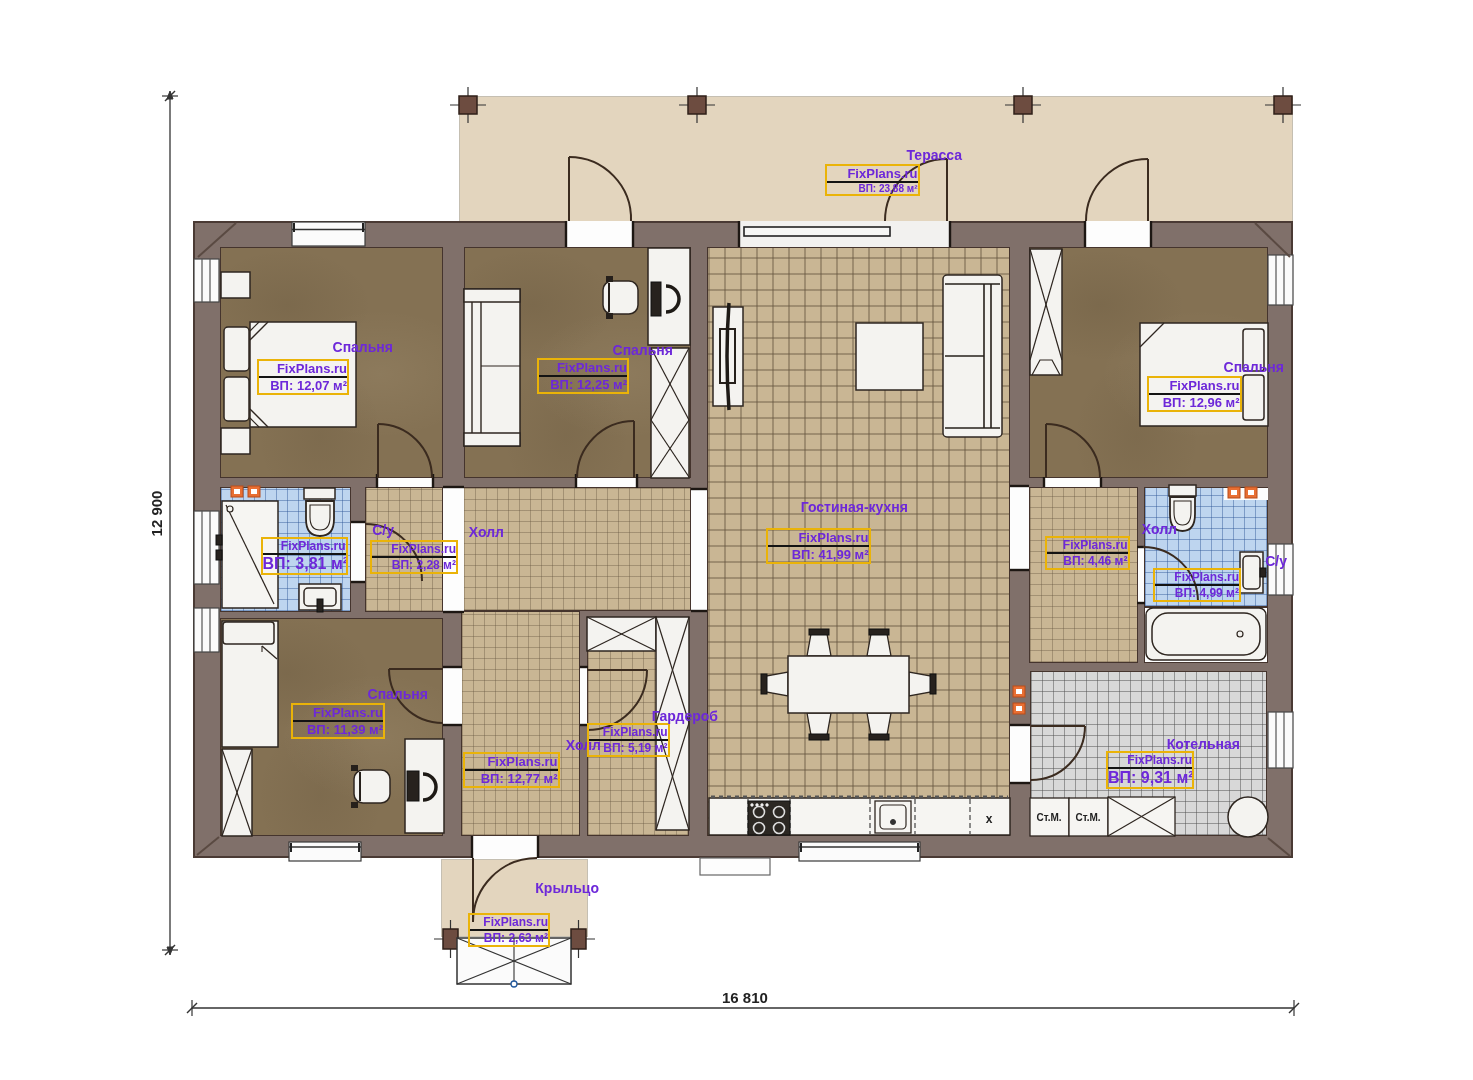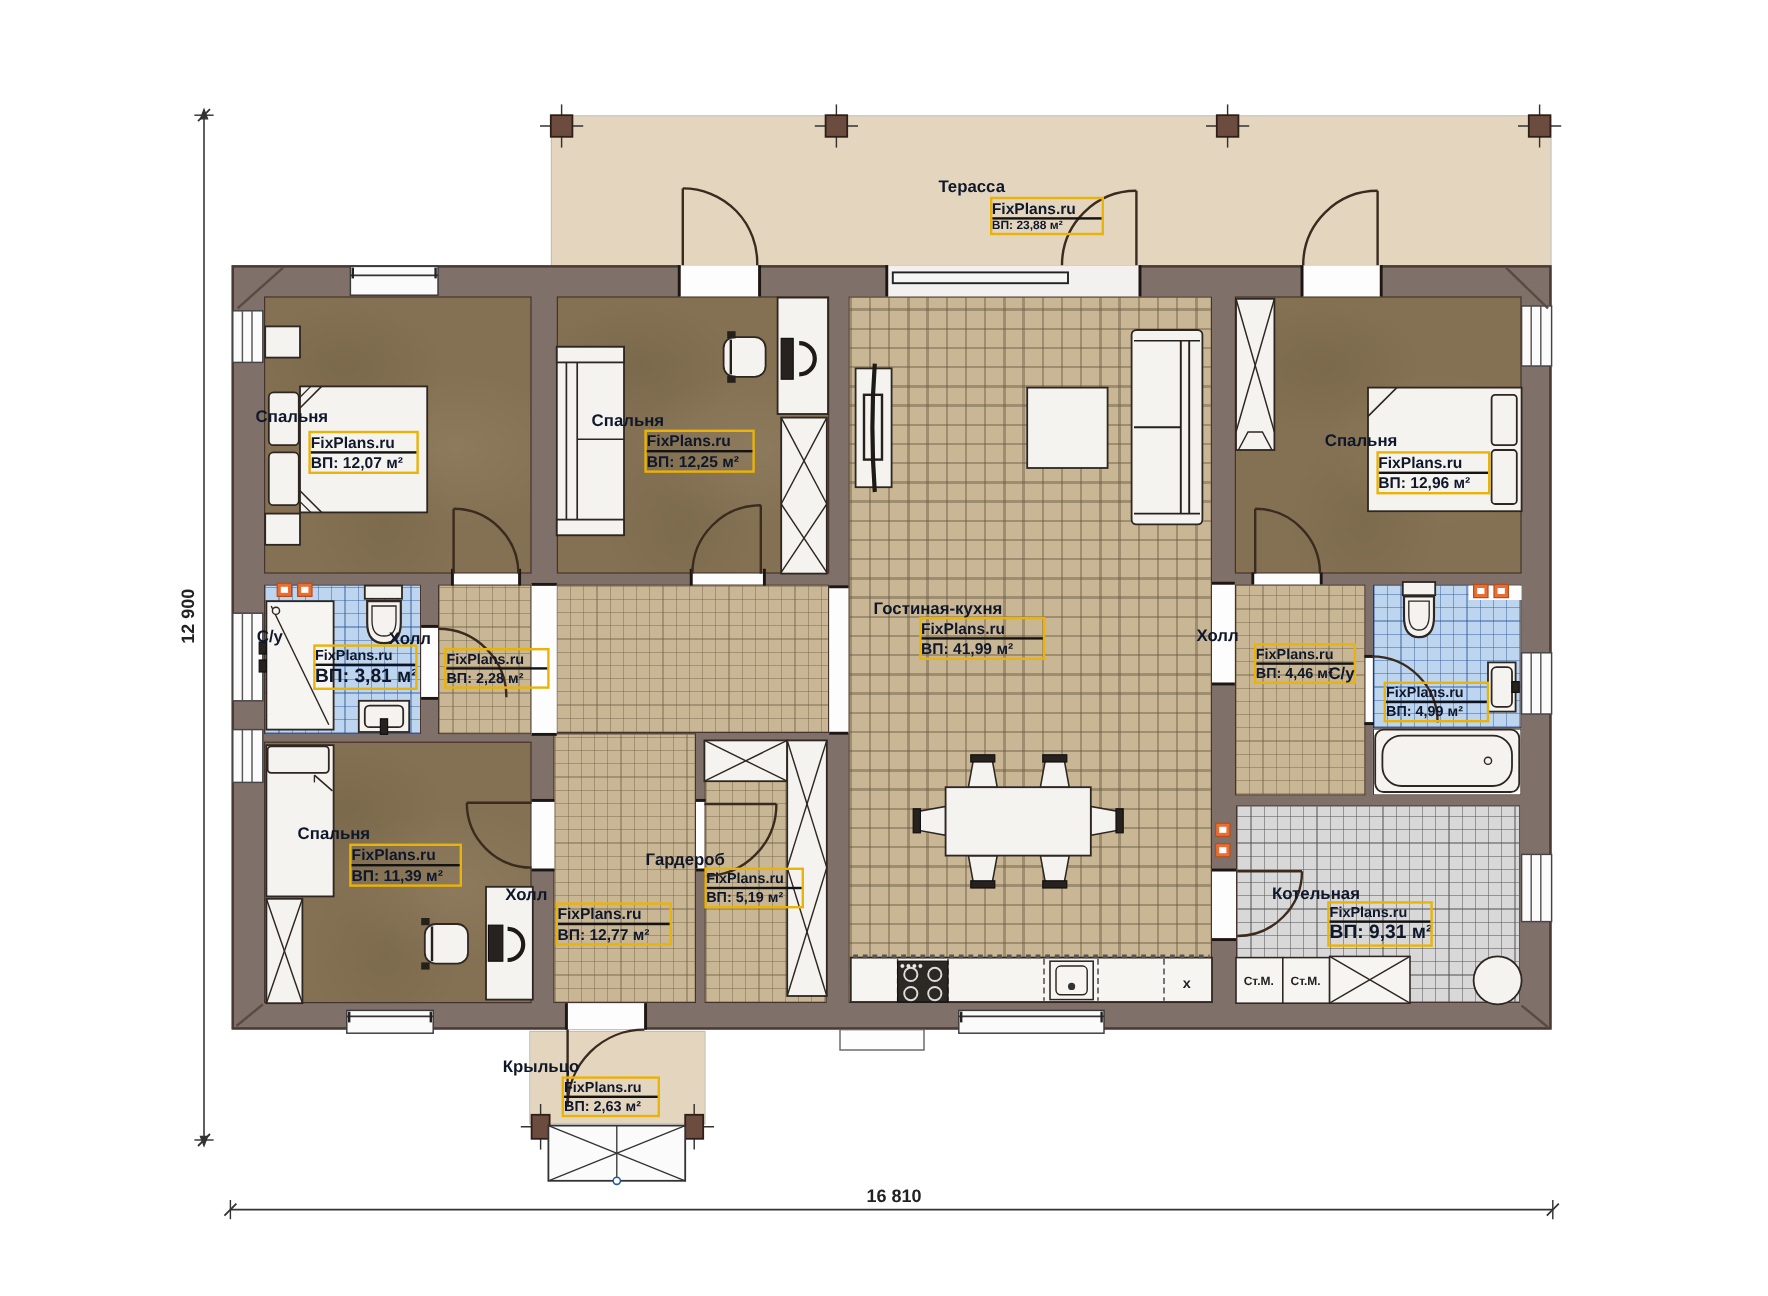--- a/index.html
+++ b/index.html
@@ -18,21 +18,21 @@
  repeating-linear-gradient(0deg, rgba(100,84,62,.38) 0 1px, transparent 1px 11px),
  repeating-linear-gradient(90deg, rgba(100,84,62,.38) 0 1px, transparent 1px 11px)}
 .blue{background-color:#bed5ef;background-image:
  repeating-linear-gradient(0deg, rgba(45,85,150,.45) 0 1px, transparent 1px 11px),
  repeating-linear-gradient(90deg, rgba(45,85,150,.45) 0 1px, transparent 1px 11px)}
 .gray{background-color:#d8d8d8;background-image:
  repeating-linear-gradient(0deg, rgba(80,80,80,.5) 0 1px, transparent 1px 11px),
  repeating-linear-gradient(90deg, rgba(80,80,80,.5) 0 1px, transparent 1px 11px)}
 .white{background:#fff}
 .op{position:absolute;background:#fdfdfd}
-.lbl{position:absolute;text-align:left;color:#0f172a}
+.lbl{position:absolute;text-align:right;color:#6d28d9}
 .lbl .nm{font-weight:bold;font-size:14px;line-height:14px;white-space:nowrap}
 .box{border:2px solid #eab308;margin:0 auto}
 .box div{font-weight:bold;font-size:13px;white-space:nowrap;overflow:hidden}
 .box .r1{border-bottom:2px solid #131313}
 .dimtxt{position:absolute;font-size:15px;color:#222;font-weight:bold;white-space:nowrap}
 svg{position:absolute;left:0;top:0}
 </style></head>
 <body>
 <div id="page">
 <div class="abs terr" style="left:460px;top:97px;width:832px;height:124px;"></div>
@@ -362,21 +362,21 @@
       </div>
     </div>
     <div class="lbl" style="left:248px;top:687px;width:180px">
       <div class="nm" style="font-size:14px;margin-bottom:2px">Спальня</div>
       <div class="box" style="width:94px">
         <div class="r1" style="font-size:13px">FixPlans.ru</div>
         <div class="r2" style="font-size:13px">ВП: 11,39 м²</div>
       </div>
     </div>
     <div class="lbl" style="left:728px;top:500px;width:180px">
-      <div class="nm" style="font-size:14px;margin-bottom:0">Гостиная-кухня</div>
+      <div class="nm" style="font-size:14px;margin-bottom:14px">Гостиная-кухня</div>
       <div class="box" style="width:105px">
         <div class="r1" style="font-size:13px">FixPlans.ru</div>
         <div class="r2" style="font-size:13px">ВП: 41,99 м²</div>
       </div>
     </div>
     <div class="lbl" style="left:214px;top:523px;width:180px">
       <div class="nm" style="font-size:14px;margin-bottom:0px">С/у</div>
       <div class="box" style="width:87px">
         <div class="r1" style="font-size:12px">FixPlans.ru</div>
         <div class="r2" style="font-size:16px">ВП: 3,81 м²</div>
@@ -418,20 +418,20 @@
       </div>
     </div>
     <div class="lbl" style="left:1060px;top:737px;width:180px">
       <div class="nm" style="font-size:14px;margin-bottom:0px">Котельная</div>
       <div class="box" style="width:88px">
         <div class="r1" style="font-size:12px">FixPlans.ru</div>
         <div class="r2" style="font-size:16px">ВП: 9,31 м²</div>
       </div>
     </div>
     <div class="lbl" style="left:419px;top:881px;width:180px">
-      <div class="nm" style="font-size:14px;margin-bottom:2px">Крыльцо</div>
+      <div class="nm" style="font-size:14px;margin-bottom:18px">Крыльцо</div>
       <div class="box" style="width:82px">
         <div class="r1" style="font-size:12px">FixPlans.ru</div>
         <div class="r2" style="font-size:12px">ВП: 2,63 м²</div>
       </div>
     </div>
     <div class="dimtxt" style="left:134px;top:505px;transform:rotate(-90deg);transform-origin:center">12 900</div>
     <div class="dimtxt" style="left:722px;top:989px">16 810</div>
 </div>
 </body></html>

